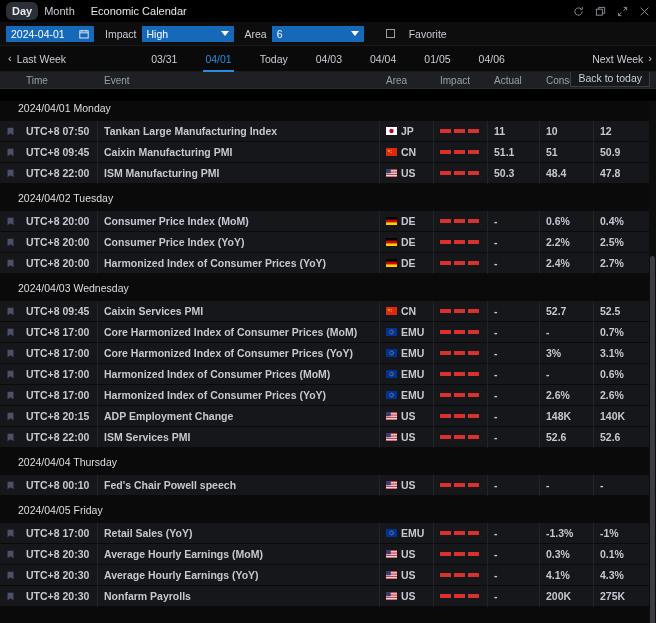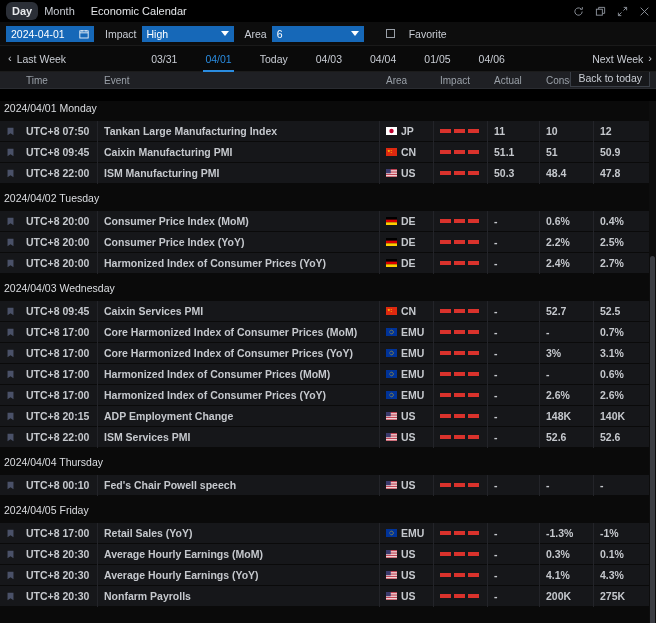--- a/index.html
+++ b/index.html
@@ -105,21 +105,21 @@
   .c-con   { width: 54px; flex: 0 0 54px; }
   .c-prev  { width: 56px; flex: 0 0 56px; }
 
   .tbl-body {
     position: absolute; left: 0; right: 0; top: 101px; bottom: 0;
     overflow: hidden; background: #0a0a0a;
   }
   .scroller { position: relative; margin-top: -7px; }
 
   .grp-hdr {
-    height: 27px; display: flex; align-items: center; padding-left: 4px;
+    height: 27px; display: flex; align-items: center; padding-left: 18px;
     font-size: 10.5px; color: #dcdee2; background: #0a0a0a;
   }
   .row {
     height: 21px; display: flex; align-items: center;
     background: #16171a; border-bottom: 1px solid #0a0a0a; font-weight: bold;
   }
   .cell {
     font-size: 10.5px; color: #c5c8cd; padding-left: 6px; height: 21px;
     display: flex; align-items: center; overflow: hidden; white-space: nowrap;
     border-right: 1px solid #232429;

